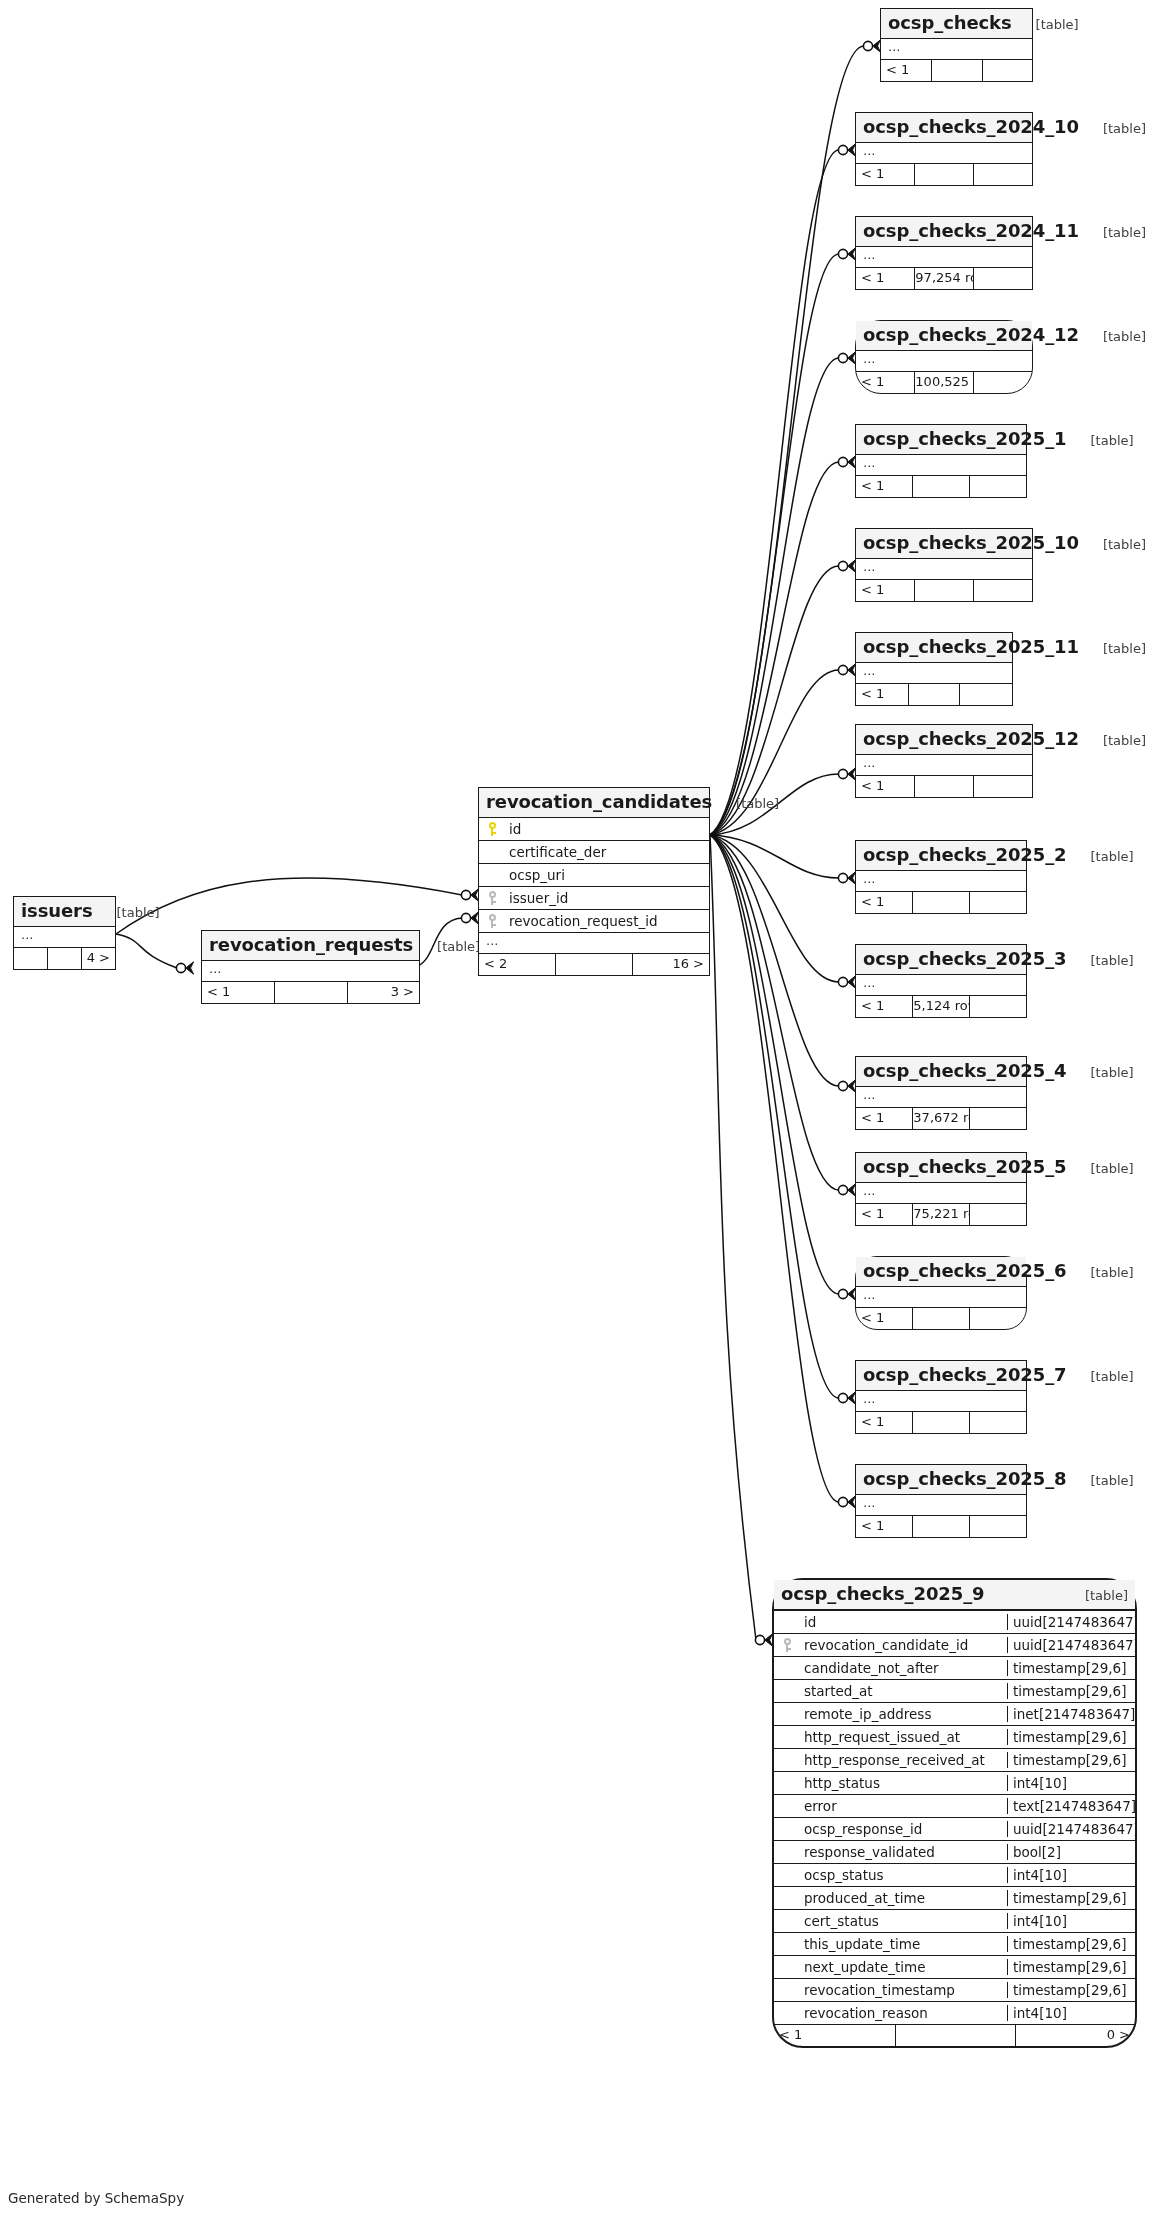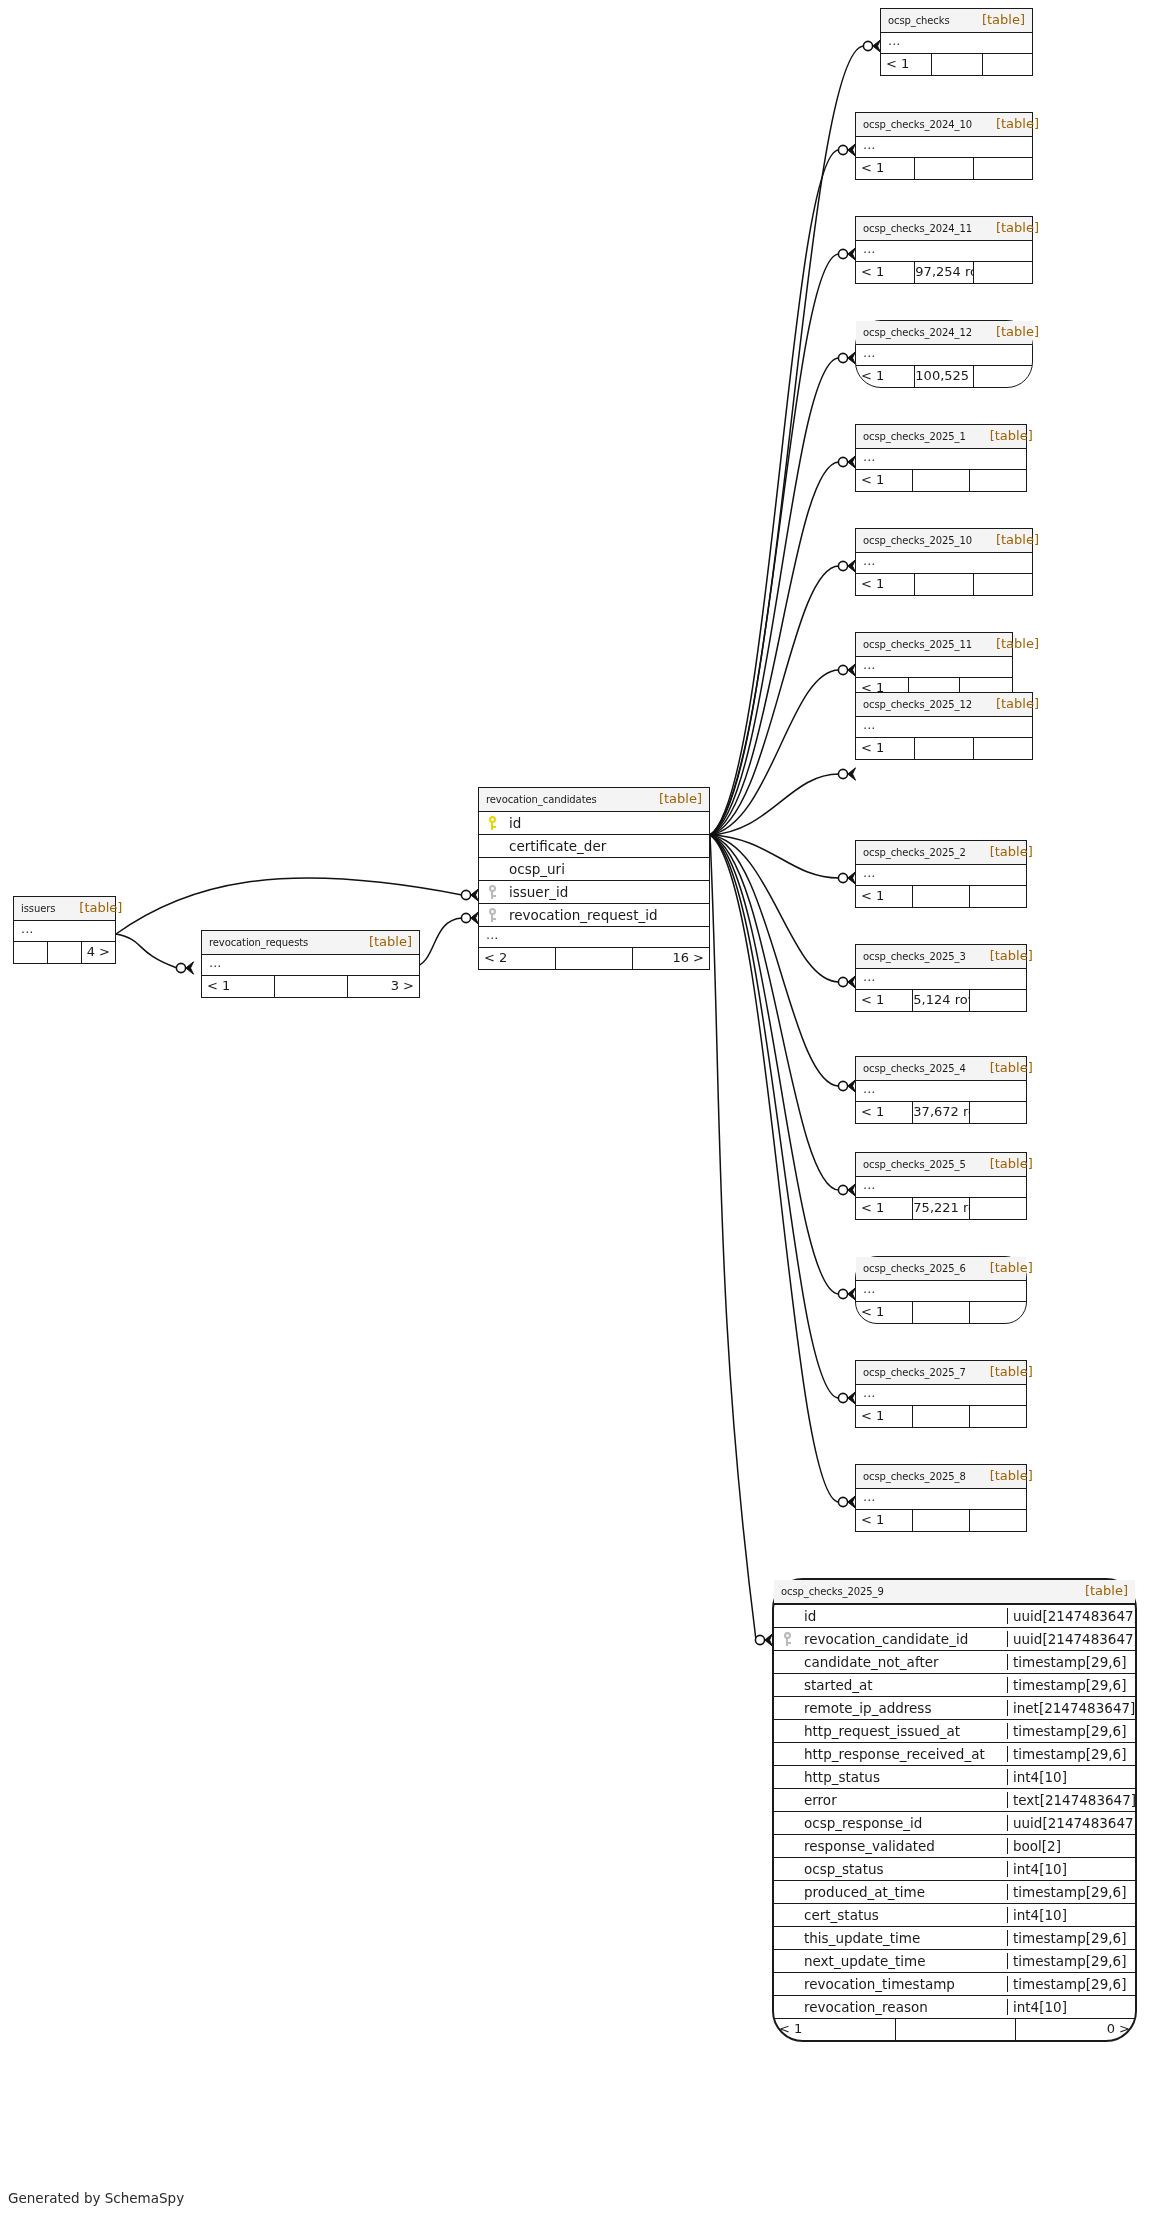--- a/index.html
+++ b/index.html
@@ -39,26 +39,26 @@
     border-bottom:1px solid #1a1a1a;
     padding:4px 7px 5px 7px;
     display:flex;
     align-items:baseline;
     justify-content:space-between;
     white-space:nowrap;
     line-height:1.1;
   }
   .tbl.thick .hdr{ border-bottom-width:2px; }
   .tbl .hdr .nm{
-    font-weight:normal;
-    font-size:10px;
+    font-weight:bold;
+    font-size:18px;
     letter-spacing:-0.1px;
   }
   .tbl .hdr .kind{
-    color:#a16207;
+    color:#404040;
     font-size:13px;
     padding-left:24px;
     font-weight:normal;
   }
 
   .tbl .ell{
     box-sizing:border-box;
     padding:1px 7px 3px 7px;
     border-bottom:1px solid #1a1a1a;
     color:#3a3a3a;
@@ -289,21 +289,21 @@
           <span class="nm">ocsp_checks_2025_11</span>
           <span class="kind">[table]</span>
         </div>
         <div class="ell">...</div>
         <div class="foot">
           <div class="c l" style="width:59px">&lt; 1</div>
           <div class="c m" style="width:59px"></div>
           <div class="c r" style="width:60px"></div>
         </div>
       </div>
-      <div class="tbl" style="left: 855px; top: 692px; width: 178px;">
+      <div class="tbl" style="left: 855px; top: 724px; width: 178px;">
         <div class="hdr">
           <span class="nm">ocsp_checks_2025_12</span>
           <span class="kind">[table]</span>
         </div>
         <div class="ell">...</div>
         <div class="foot">
           <div class="c l" style="width:59px">&lt; 1</div>
           <div class="c m" style="width:59px"></div>
           <div class="c r" style="width:60px"></div>
         </div>

